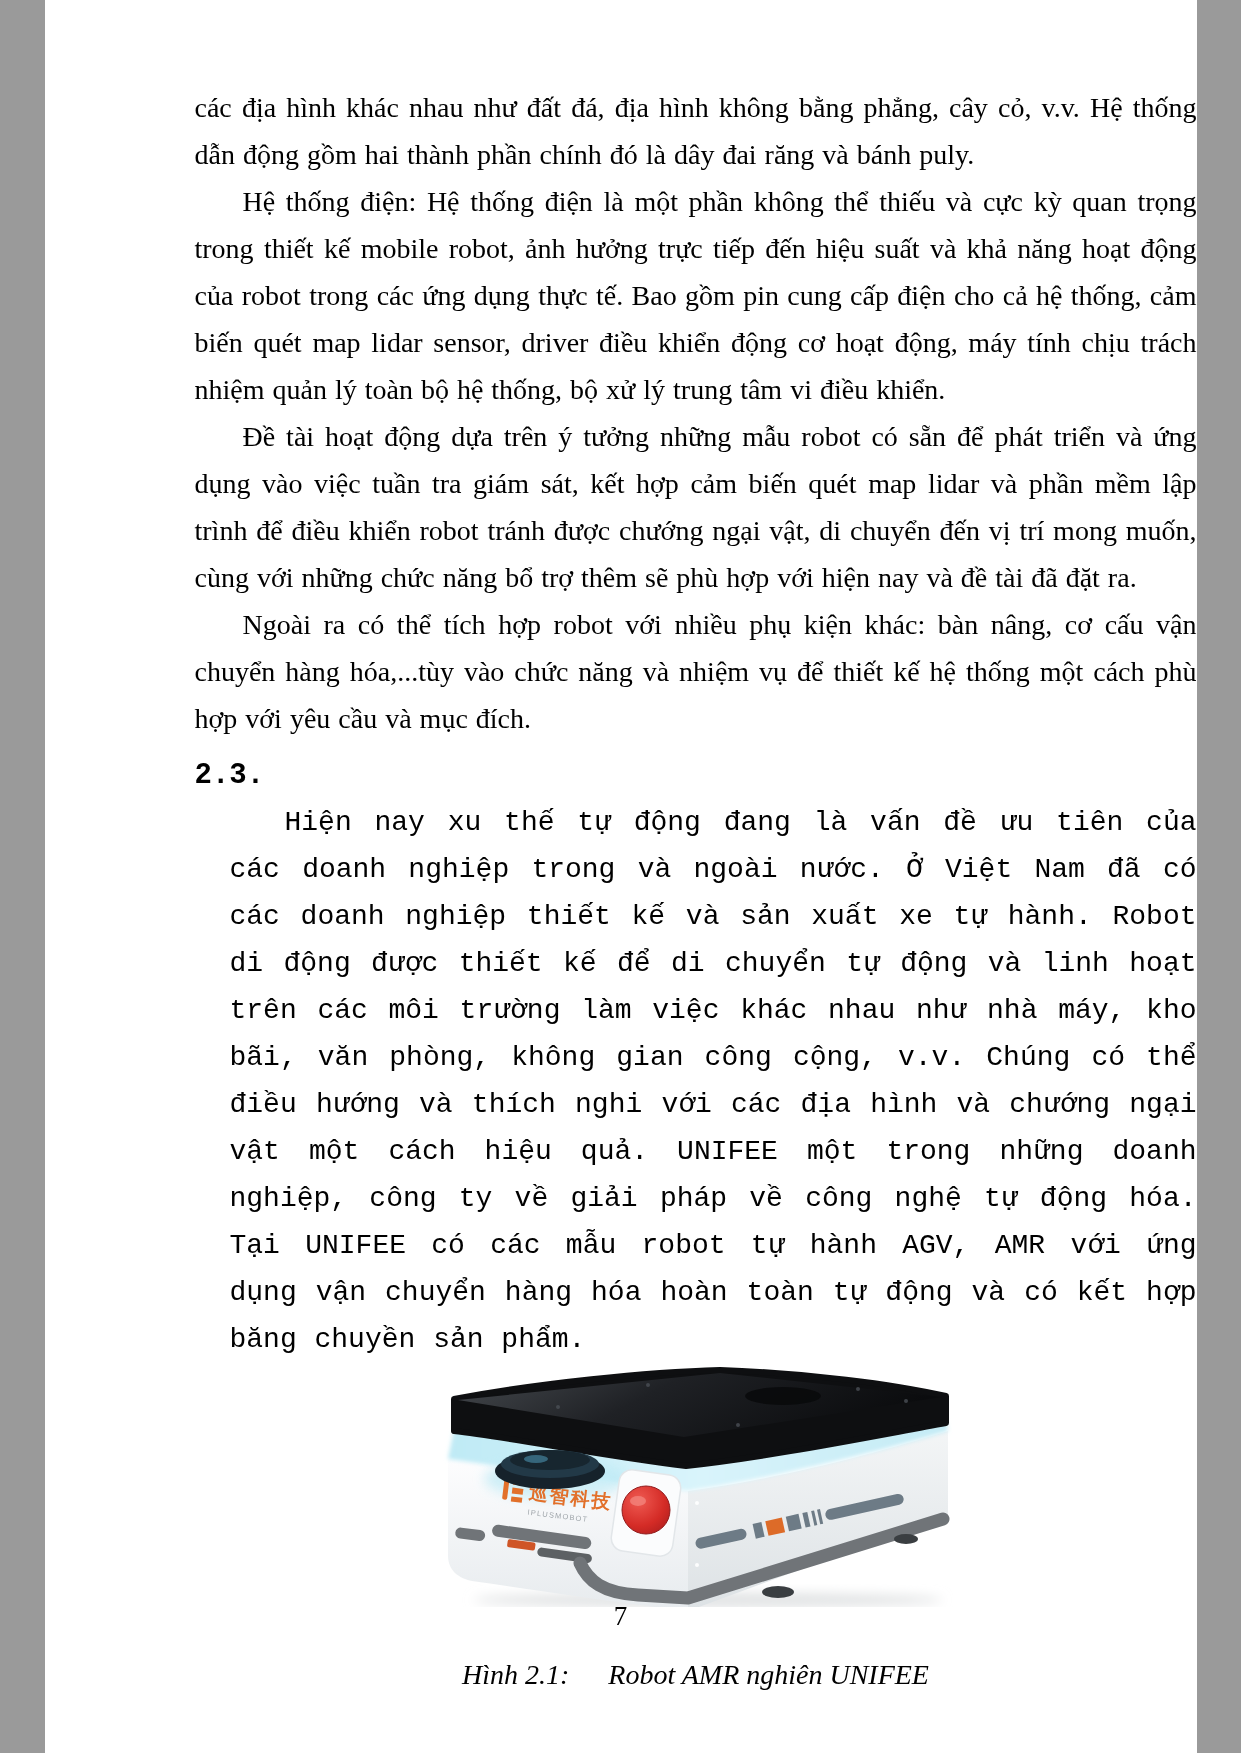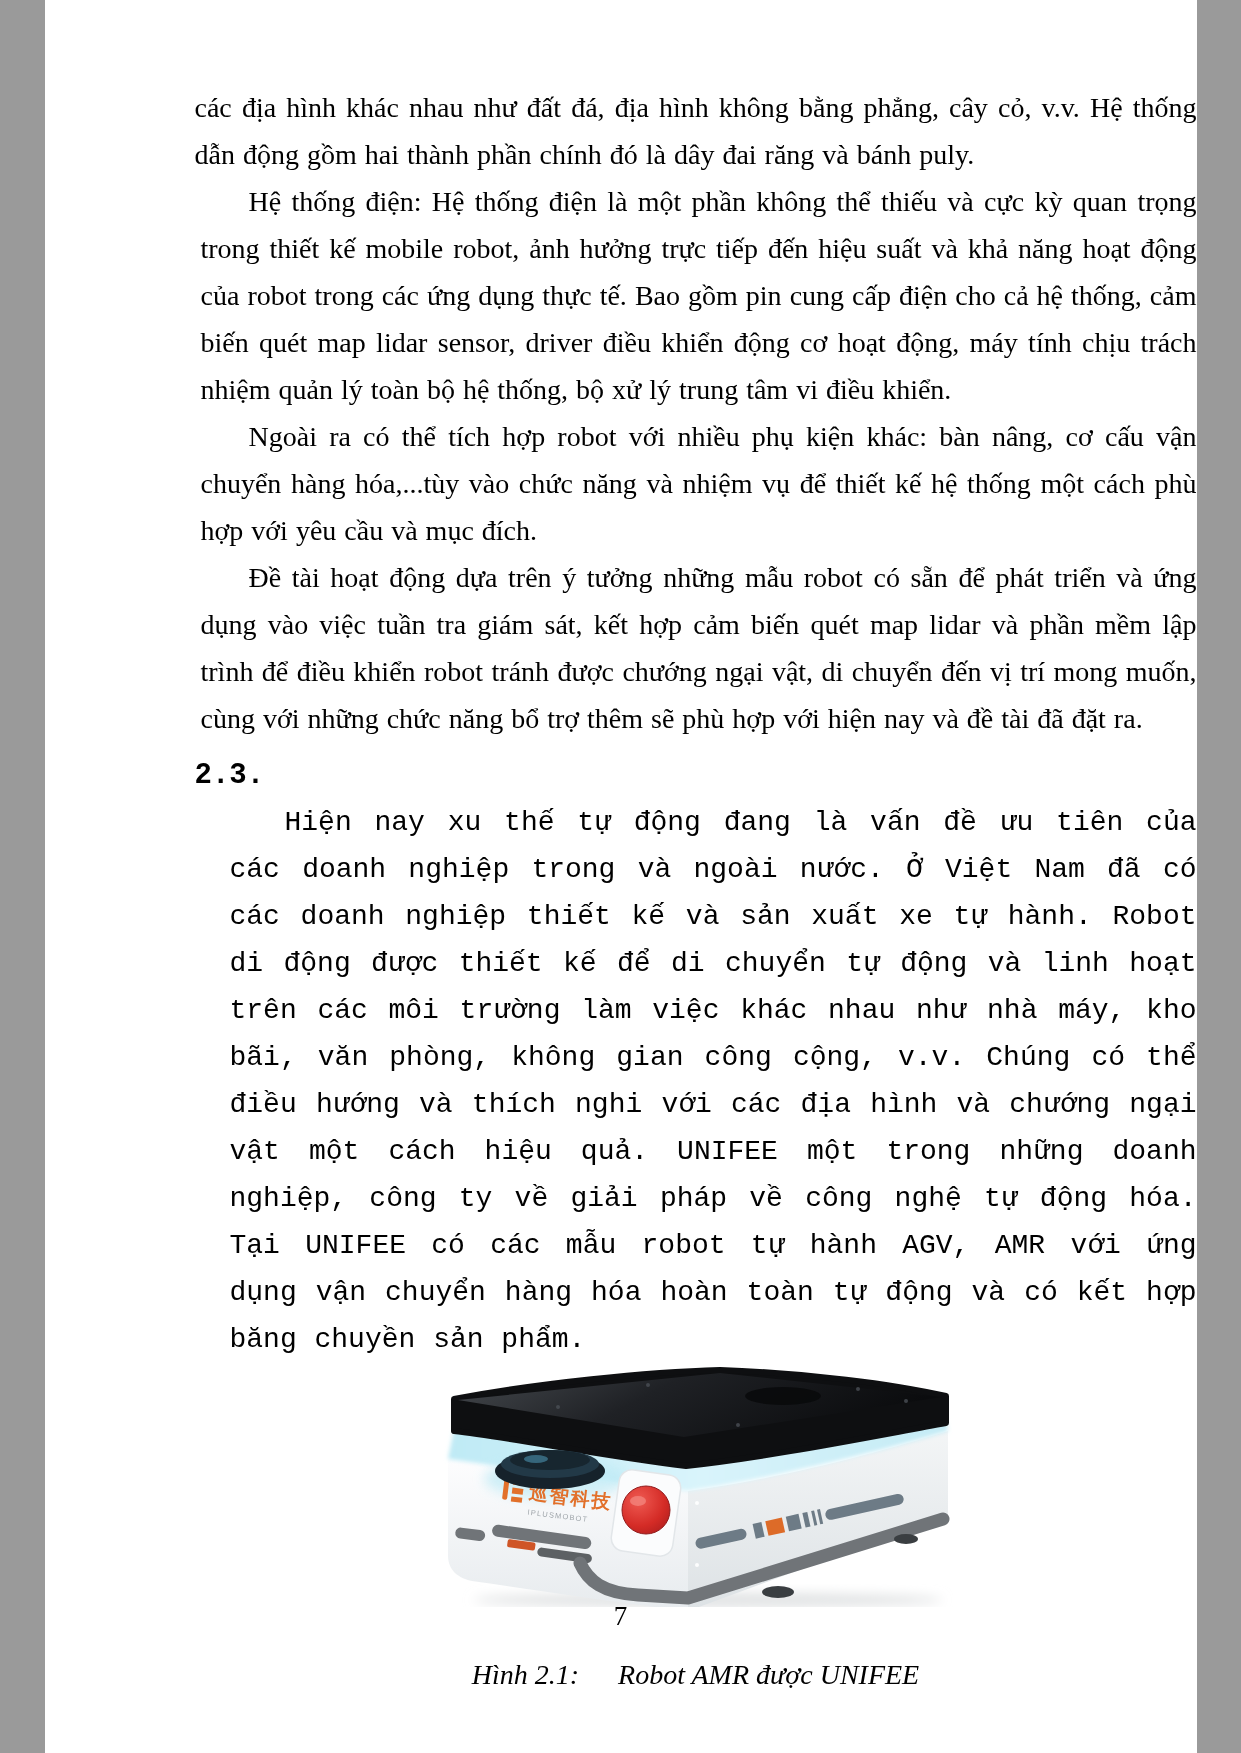--- a/index.html
+++ b/index.html
@@ -11,21 +11,21 @@
     overflow:hidden;
     font-family:"Liberation Serif","DejaVu Serif",serif;
     color:#000;
   }
   .content{position:absolute;left:150px;top:84px;width:1002px;}
   .para{
     font-size:28px;line-height:47px;
     text-align:justify;margin:0;
     word-spacing:1px;
   }
-  .para.indented{text-indent:48px;margin-left:6px;}
+  .para.indented{text-indent:48px;}
   .para.p5{margin-left:35px;text-indent:55px;font-family:Liberation Mono, monospace;}
   .h1{display:flex;font-weight:bold;font-size:29px;line-height:47px;margin-top:10px;font-family:Liberation Mono, monospace;}
   .h1 .hnum{flex:0 0 70px;}
   .h2{display:flex;font-weight:bold;font-size:28px;line-height:47px;margin-left:82px;margin-top:2px;}
   .h2 .hnum{flex:0 0 75px;}
   .figure{margin-top:4px;text-align:center;}
   .figure svg{display:inline-block;}
   .caption{
     margin-top:40px;text-align:center;
     font-style:italic;font-size:28px;line-height:47px;
@@ -41,23 +41,23 @@
 </head>
 <body>
 
 <div class="page">
   <div class="content">
 
     <p class="para">các địa hình khác nhau như đất đá, địa hình không bằng phẳng, cây cỏ, v.v. Hệ thống dẫn động gồm hai thành phần chính đó là dây đai răng và bánh puly.</p>
 
     <p class="para indented">Hệ thống điện: Hệ thống điện là một phần không thể thiếu và cực kỳ quan trọng trong thiết kế mobile robot, ảnh hưởng trực tiếp đến hiệu suất và khả năng hoạt động của robot trong các ứng dụng thực tế. Bao gồm pin cung cấp điện cho cả hệ thống, cảm biến quét map lidar sensor, driver điều khiển động cơ hoạt động, máy tính chịu trách nhiệm quản lý toàn bộ hệ thống, bộ xử lý trung tâm vi điều khiển.</p>
 
+    <p class="para indented">Đề tài hoạt động dựa trên ý tưởng những mẫu robot có sẵn để phát triển và ứng dụng vào việc tuần tra giám sát, kết hợp cảm biến quét map lidar và phần mềm lập trình để điều khiển robot tránh được chướng ngại vật, di chuyển đến vị trí mong muốn, cùng với những chức năng bổ trợ thêm sẽ phù hợp với hiện nay và đề tài đã đặt ra.</p>
+
     <p class="para indented">Ngoài ra có thể tích hợp robot với nhiều phụ kiện khác: bàn nâng, cơ cấu vận chuyển hàng hóa,...tùy vào chức năng và nhiệm vụ để thiết kế hệ thống một cách phù hợp với yêu cầu và mục đích.</p>
-
-    <p class="para indented">Đề tài hoạt động dựa trên ý tưởng những mẫu robot có sẵn để phát triển và ứng dụng vào việc tuần tra giám sát, kết hợp cảm biến quét map lidar và phần mềm lập trình để điều khiển robot tránh được chướng ngại vật, di chuyển đến vị trí mong muốn, cùng với những chức năng bổ trợ thêm sẽ phù hợp với hiện nay và đề tài đã đặt ra.</p>
 
     <div class="h1">
       <span class="hnum">2.3.</span>
     </div>
 
 
     <p class="para p5">Hiện nay xu thế tự động đang là vấn đề ưu tiên của các doanh nghiệp trong và ngoài nước. Ở Việt Nam đã có các doanh nghiệp thiết kế và sản xuất xe tự hành. Robot di động được thiết kế để di chuyển tự động và linh hoạt trên các môi trường làm việc khác nhau như nhà máy, kho bãi, văn phòng, không gian công cộng, v.v. Chúng có thể điều hướng và thích nghi với các địa hình và chướng ngại vật một cách hiệu quả. UNIFEE một trong những doanh nghiệp, công ty về giải pháp về công nghệ tự động hóa. Tại UNIFEE có các mẫu robot tự hành AGV, AMR với ứng dụng vận chuyển hàng hóa hoàn toàn tự động và có kết hợp băng chuyền sản phẩm.</p>
 
     <div class="figure">
       <svg width="515" height="240" viewBox="0 0 515 240" aria-hidden="true">
@@ -151,19 +151,19 @@
         <g>
           <ellipse cx="112" cy="104" rx="55" ry="18" fill="#16222b"></ellipse>
           <ellipse cx="112" cy="97" rx="49" ry="14" fill="#223947"></ellipse>
           <ellipse cx="112" cy="93" rx="40" ry="10" fill="#17262f"></ellipse>
           <ellipse cx="98" cy="92" rx="12" ry="4" fill="#3a6e84" opacity="0.9"></ellipse>
         </g>
       </svg>
     </div>
 
     <div class="caption">
-      <span class="cap-label">Hình 2.1:</span><span>Robot AMR được UNIFEE</span>
+      <span class="cap-label">Hình 2.1:</span><span>Robot AMR nghiên UNIFEE</span>
     </div>
 
   </div>
 
   <div class="page-number">7</div>
 </div>
 
 </body></html>

